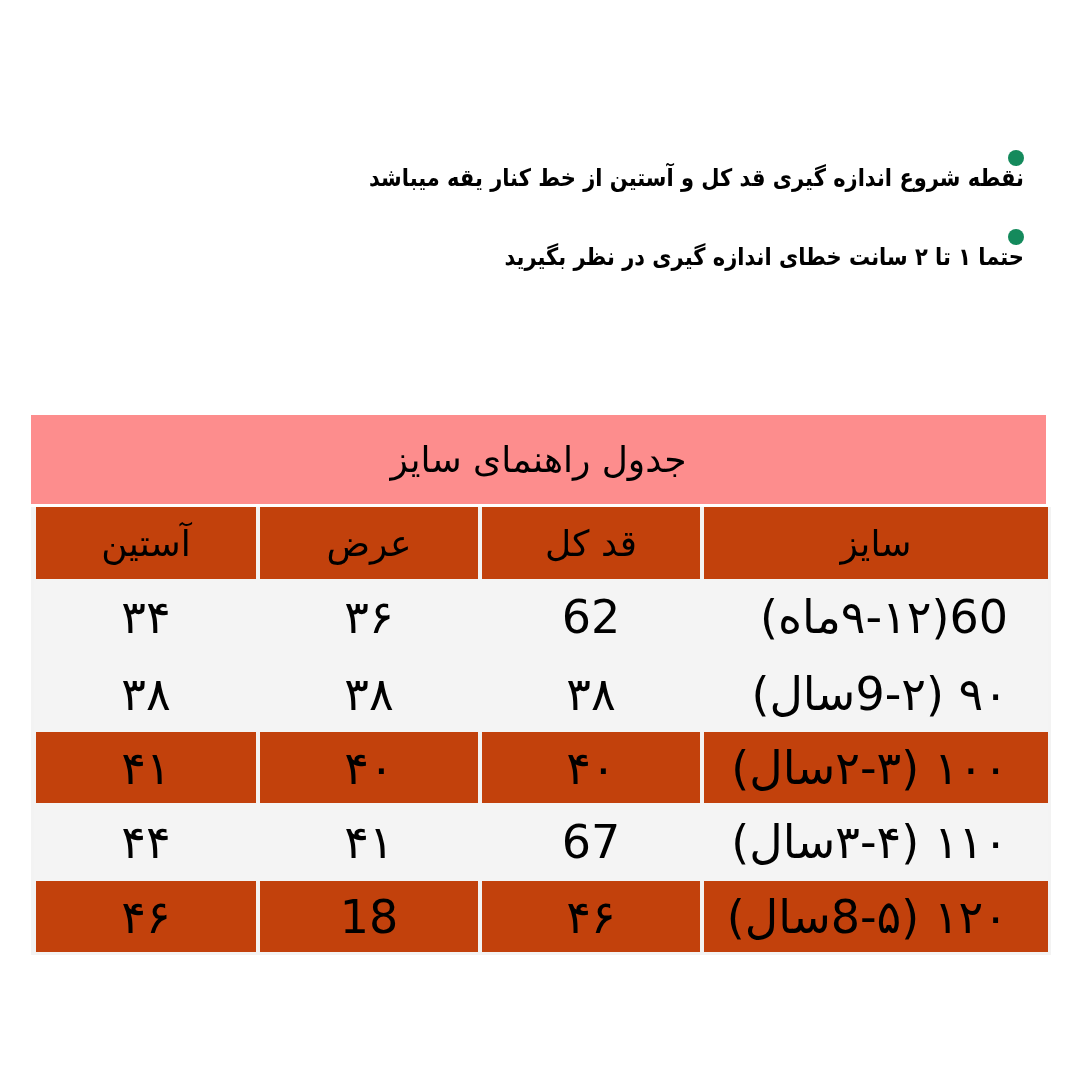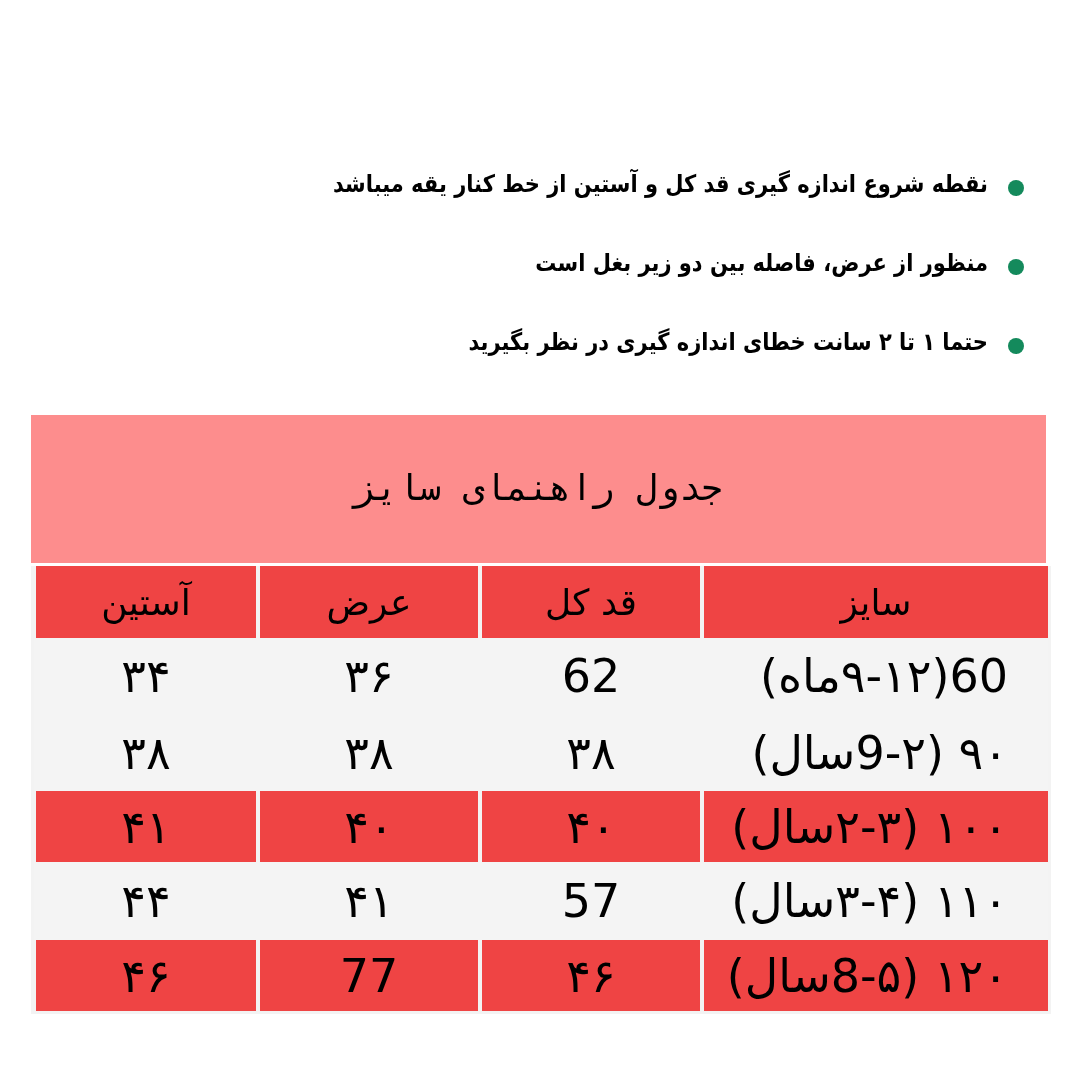--- a/index.html
+++ b/index.html
@@ -3,45 +3,46 @@
   <meta charset="utf-8">
   <style>
     html, body { margin: 0; padding: 0; }
     body {
       width: 1080px; height: 1080px; background: #ffffff;
       position: relative; overflow: hidden;
       font-family: "DejaVu Sans", sans-serif; color: #000;
     }
     .notes { position: absolute; right: 56px; top: 150px; width: 700px; direction: rtl; }
     .note {
-      display: flex; align-items: flex-end; height: 46px; margin-bottom: 33px;
+      display: flex; align-items: flex-start; height: 46px; margin-bottom: 33px;
       direction: rtl;
+      flex-direction: column;
     }
     .bullet {
       width: 16px; height: 16px; border-radius: 50%; background: #148a5c;
       margin-left: 20px; flex: 0 0 auto;
     }
     .note-text {
       font-family: "DejaVu Sans", sans-serif; font-weight: bold; font-size: 21px;
       letter-spacing: -0.5px; transform: scaleY(1.15);
     }
     .size-table {
       position: absolute; left: 31px; top: 415px; width: 1020px;
     }
     .table-title {
-      height: 148px; width: 1015px; background: #fd8d8d;
+      height: 89px; width: 1015px; background: #fd8d8d;
       display: flex; align-items: center; justify-content: center;
-      font-size: 36px; direction: rtl; font-family: Liberation Mono, monospace;
+      font-size: 36px; direction: rtl;
     }
     .grid {
       margin-top: 3px; width: 1020px;
       background: #f3f3f3; padding: 0 3px 3px 3px; box-sizing: border-box;
     }
     .row { display: flex; direction: rtl; }
-    .row.white .cell { background: #ef4444; }
+    .row.white .cell { background: #c2410c; }
     .row.grey { background: #f4f4f4; }
     .row.white { gap: 4px; }
     .row.grey .cell { background: transparent; }
     .row.grey { gap: 4px; }
     .cell {
       display: flex; align-items: center; justify-content: center;
       font-size: 46px; direction: rtl;
     }
     .c-size { width: 344px; justify-content: flex-start; padding-right: 40px; box-sizing: border-box; }
     .c-len { width: 218px; text-align: center; }
@@ -55,24 +56,20 @@
     .row.r4 .cell { height: 78px; }
     .row.r5 .cell { height: 71px; }
   </style>
 </head>
 <body>
 
 <div class="notes">
   <div class="note">
     <span class="bullet"></span>
     <span class="note-text">نقطه شروع اندازه گیری قد کل و آستین از خط کنار یقه میباشد</span>
-  </div>
-  <div class="note">
-    <span class="bullet"></span>
-    <span class="note-text">منظور از عرض، فاصله بین دو زیر بغل است</span>
   </div>
   <div class="note">
     <span class="bullet"></span>
     <span class="note-text">حتما ۱ تا ۲ سانت خطای اندازه گیری در نظر بگیرید</span>
   </div>
 </div>
 
 <div class="size-table">
   <div class="table-title">جدول راهنمای سایز</div>
   <div class="grid">
@@ -95,24 +92,24 @@
       <div class="cell c-sleeve">۳۸</div>
     </div>
     <div class="row white r3">
       <div class="cell c-size">۱۰۰ (۲-۳سال)</div>
       <div class="cell c-len">۴۰</div>
       <div class="cell c-wid">۴۰</div>
       <div class="cell c-sleeve">۴۱</div>
     </div>
     <div class="row grey r4">
       <div class="cell c-size">۱۱۰ (۳-۴سال)</div>
-      <div class="cell c-len">57</div>
+      <div class="cell c-len">67</div>
       <div class="cell c-wid">۴۱</div>
       <div class="cell c-sleeve">۴۴</div>
     </div>
     <div class="row white r5">
       <div class="cell c-size">۱۲۰ (8-۵سال)</div>
       <div class="cell c-len">۴۶</div>
-      <div class="cell c-wid">77</div>
+      <div class="cell c-wid">18</div>
       <div class="cell c-sleeve">۴۶</div>
     </div>
   </div>
 </div>
 
 </body></html>

